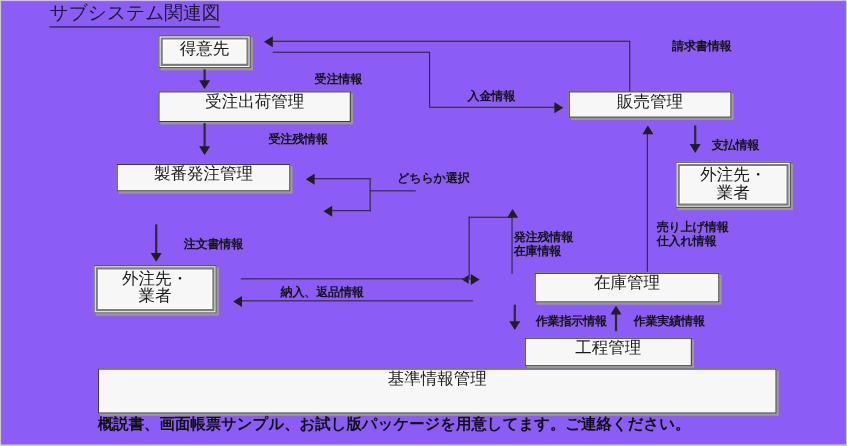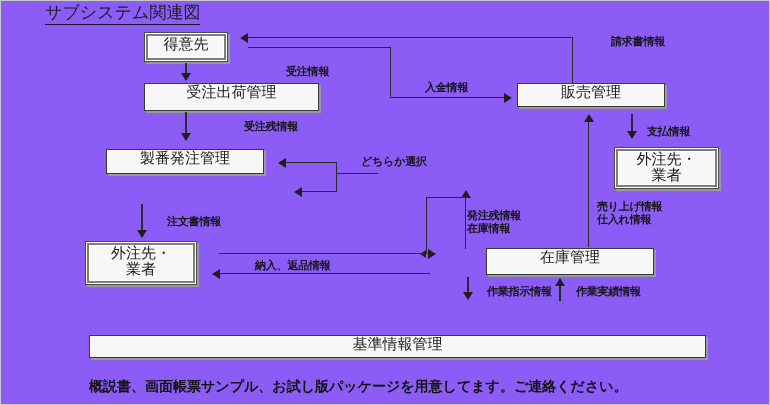--- a/index.html
+++ b/index.html
@@ -158,22 +158,25 @@
 
   <div class="box framed two-line" style="left:613px; top:146px; width:105px; height:42px;">
     <span>外注先・
 業者</span>
   </div>
 
   <div class="box plain" style="left:440px; top:247px; width:168px; height:27px;margin-left:45px;">
     <span>在庫管理</span>
   </div>
 
-
-  <div class="box plain" style="left:88px; top:334px; width:617px; height:23px;">
+  <div class="box plain" style="left:476px; top:306px; width:152px; height:26px;">
+    <span>工程管理</span>
+  </div>
+
+  <div class="box plain" style="left:88px; top:334px; width:617px; height:41px;">
     <span>基準情報管理</span>
   </div>
 
   <div class="ln thick-v" style="left:184px; top:62px; height:12px;"></div>
   <div class="ah down" style="left:180px; top:72px;"></div>
 
   <div class="ln h" style="left:247px; top:36px; width:324px;"></div>
   <div class="ah left" style="left:239px; top:32px;"></div>
   <div class="ln h" style="left:247px; top:46px; width:142px;"></div>
   <div class="ln v" style="left:389px; top:46px; width:1px; height:50px;"></div>

